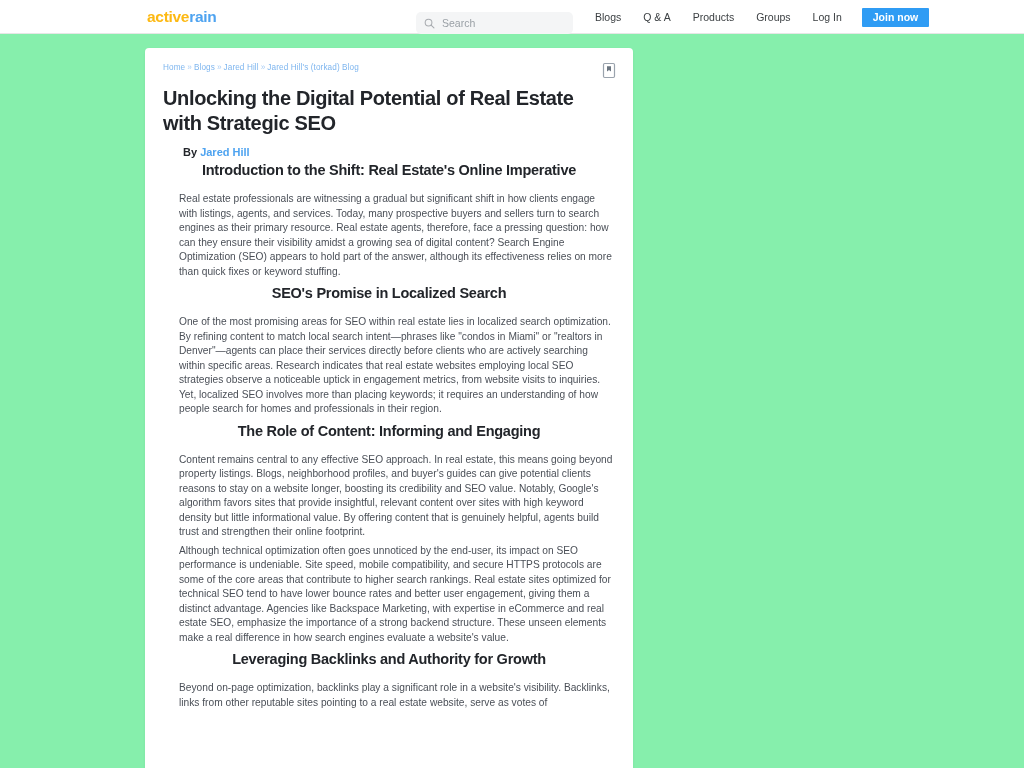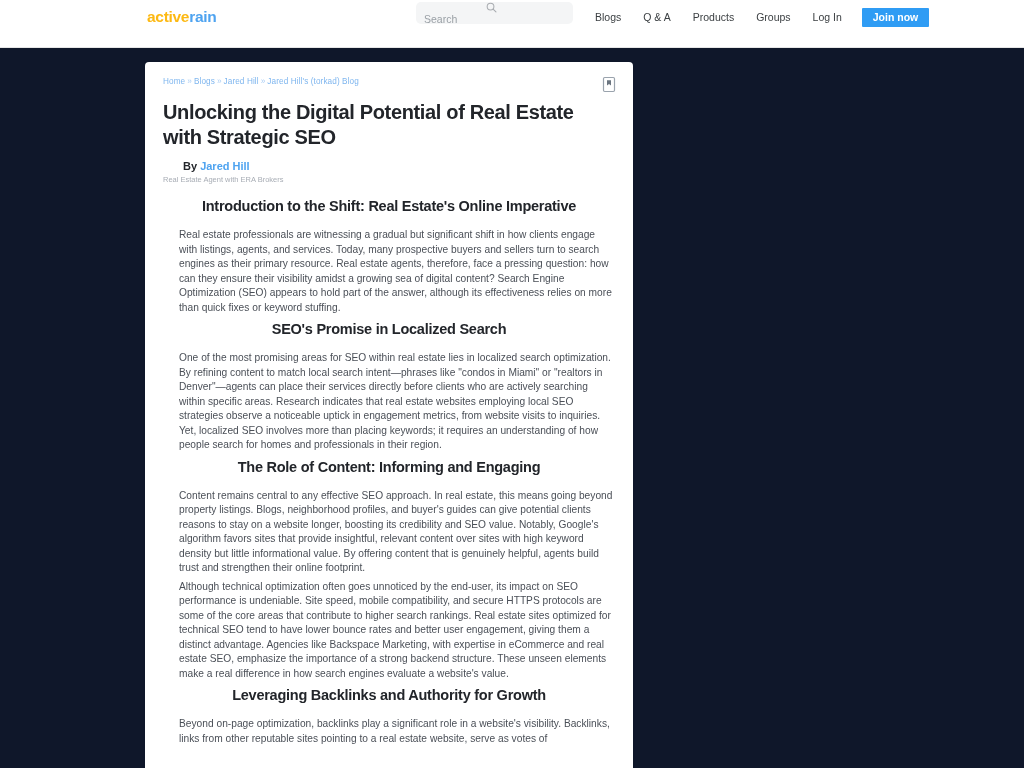--- a/index.html
+++ b/index.html
@@ -8,21 +8,21 @@
     width: 1024px; height: 768px;
     overflow: hidden;
     background: #f4f4f4;
     font-family: "Liberation Sans", sans-serif;
     -webkit-font-smoothing: antialiased;
   }
 
   
   .header {
     position: relative;
-    height: 48px;
+    height: 34px;
     background: #ffffff;
     border-bottom: 1px solid #e6e6e6;
     display: flex;
     align-items: center;
     text-decoration: underline;
   }
   .logo {
     position: absolute;
     left: 147px;
     top: 7px;
@@ -31,29 +31,28 @@
     letter-spacing: -0.3px;
     line-height: 20px;
     user-select: none;
   }
   .logo .l-active { color: #fdb913; }
   .logo .l-rain   { color: #4ea3f0; }
 
   .search-wrap {
     position: absolute;
     left: 416px;
-    top: 2px;
+    top: 12px;
     width: 157px;
     height: 22px;
     background: #f4f5f6;
     border-radius: 5px;
     display: flex;
     align-items: center;
     padding: 0 8px;
-    flex-direction: column;
   }
   .search-icon {
     width: 11px; height: 11px;
     flex: 0 0 auto;
     margin-right: 7px;
     opacity: .55;
   }
   .search-input {
     border: 0; outline: 0; background: transparent;
     font-family: "Liberation Sans", sans-serif;
@@ -93,21 +92,21 @@
     height: 19px;
     padding: 0 11px;
     cursor: pointer;
     font-family: "Liberation Sans", sans-serif;
     white-space: nowrap;
   }
 
   
   .page {
     height: 734px;
-    background: #0f172a;
+    background: #86efac;
     position: relative;
   }
 
   .card {
     position: absolute;
     left: 145px;
     top: 14px;
     width: 488px;
     min-height: 740px;
     background: #ffffff;
@@ -240,21 +239,20 @@
       <a>Home</a><span class="sep">»</span><a>Blogs</a><span class="sep">»</span><a>Jared Hill</a><span class="sep">»</span><a>Jared Hill's (torkad) Blog</a>
     </div>
 
     <h1 class="post-title">Unlocking the Digital Potential of Real Estate with Strategic SEO</h1>
 
     <div class="byline">
       <span class="by-word">By</span>
       <a>Jared Hill</a>
     </div>
 
-    <div class="author-role">Real Estate Agent with ERA Brokers</div>
 
 
     <div class="section-block">
       <h2 class="section-heading">Introduction to the Shift: Real Estate's Online Imperative</h2>
       <p class="body-text">Real estate professionals are witnessing a gradual but significant shift in how clients engage with listings, agents, and services. Today, many prospective buyers and sellers turn to search engines as their primary resource. Real estate agents, therefore, face a pressing question: how can they ensure their visibility amidst a growing sea of digital content? Search Engine Optimization (SEO) appears to hold part of the answer, although its effectiveness relies on more than quick fixes or keyword stuffing.</p>
     </div>
 
     <div class="section-block">
       <h2 class="section-heading">SEO's Promise in Localized Search</h2>
       <p class="body-text">One of the most promising areas for SEO within real estate lies in localized search optimization. By refining content to match local search intent—phrases like "condos in Miami" or "realtors in Denver"—agents can place their services directly before clients who are actively searching within specific areas. Research indicates that real estate websites employing local SEO strategies observe a noticeable uptick in engagement metrics, from website visits to inquiries. Yet, localized SEO involves more than placing keywords; it requires an understanding of how people search for homes and professionals in their region.</p>

